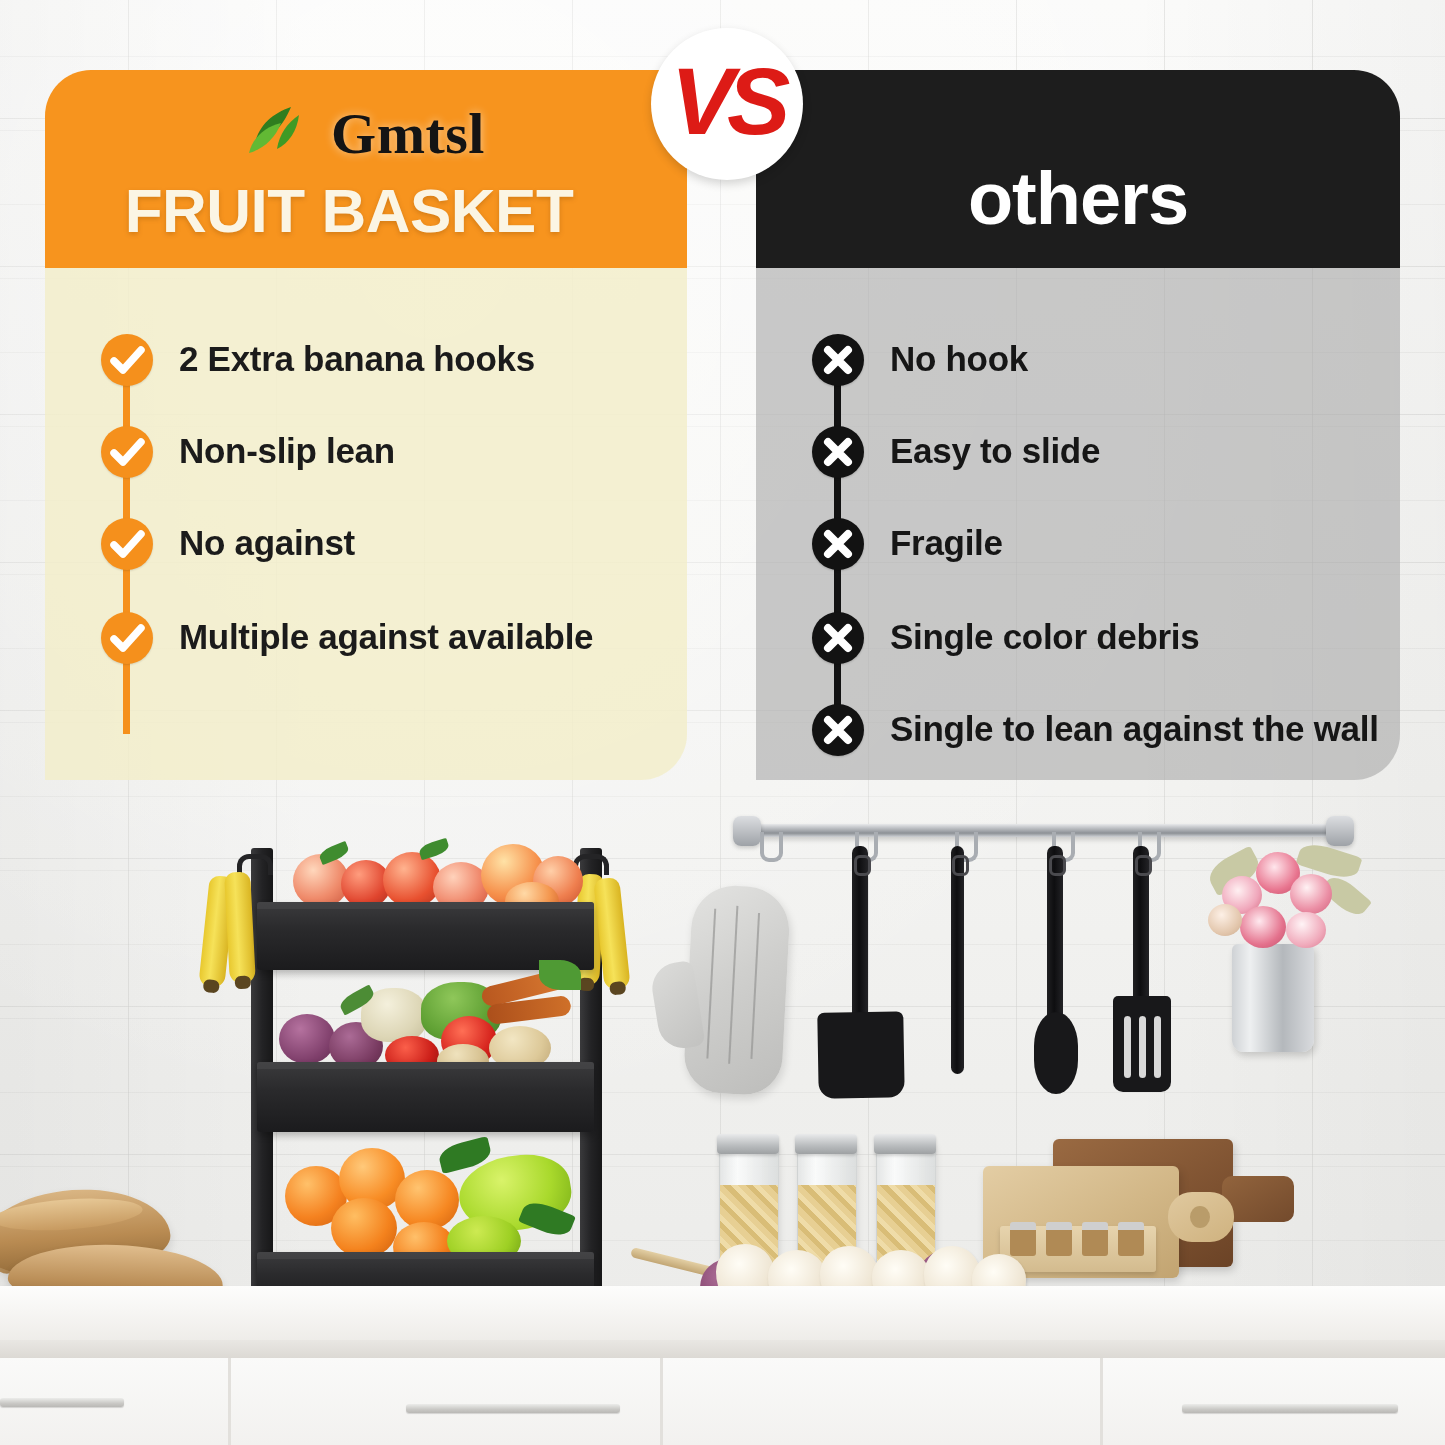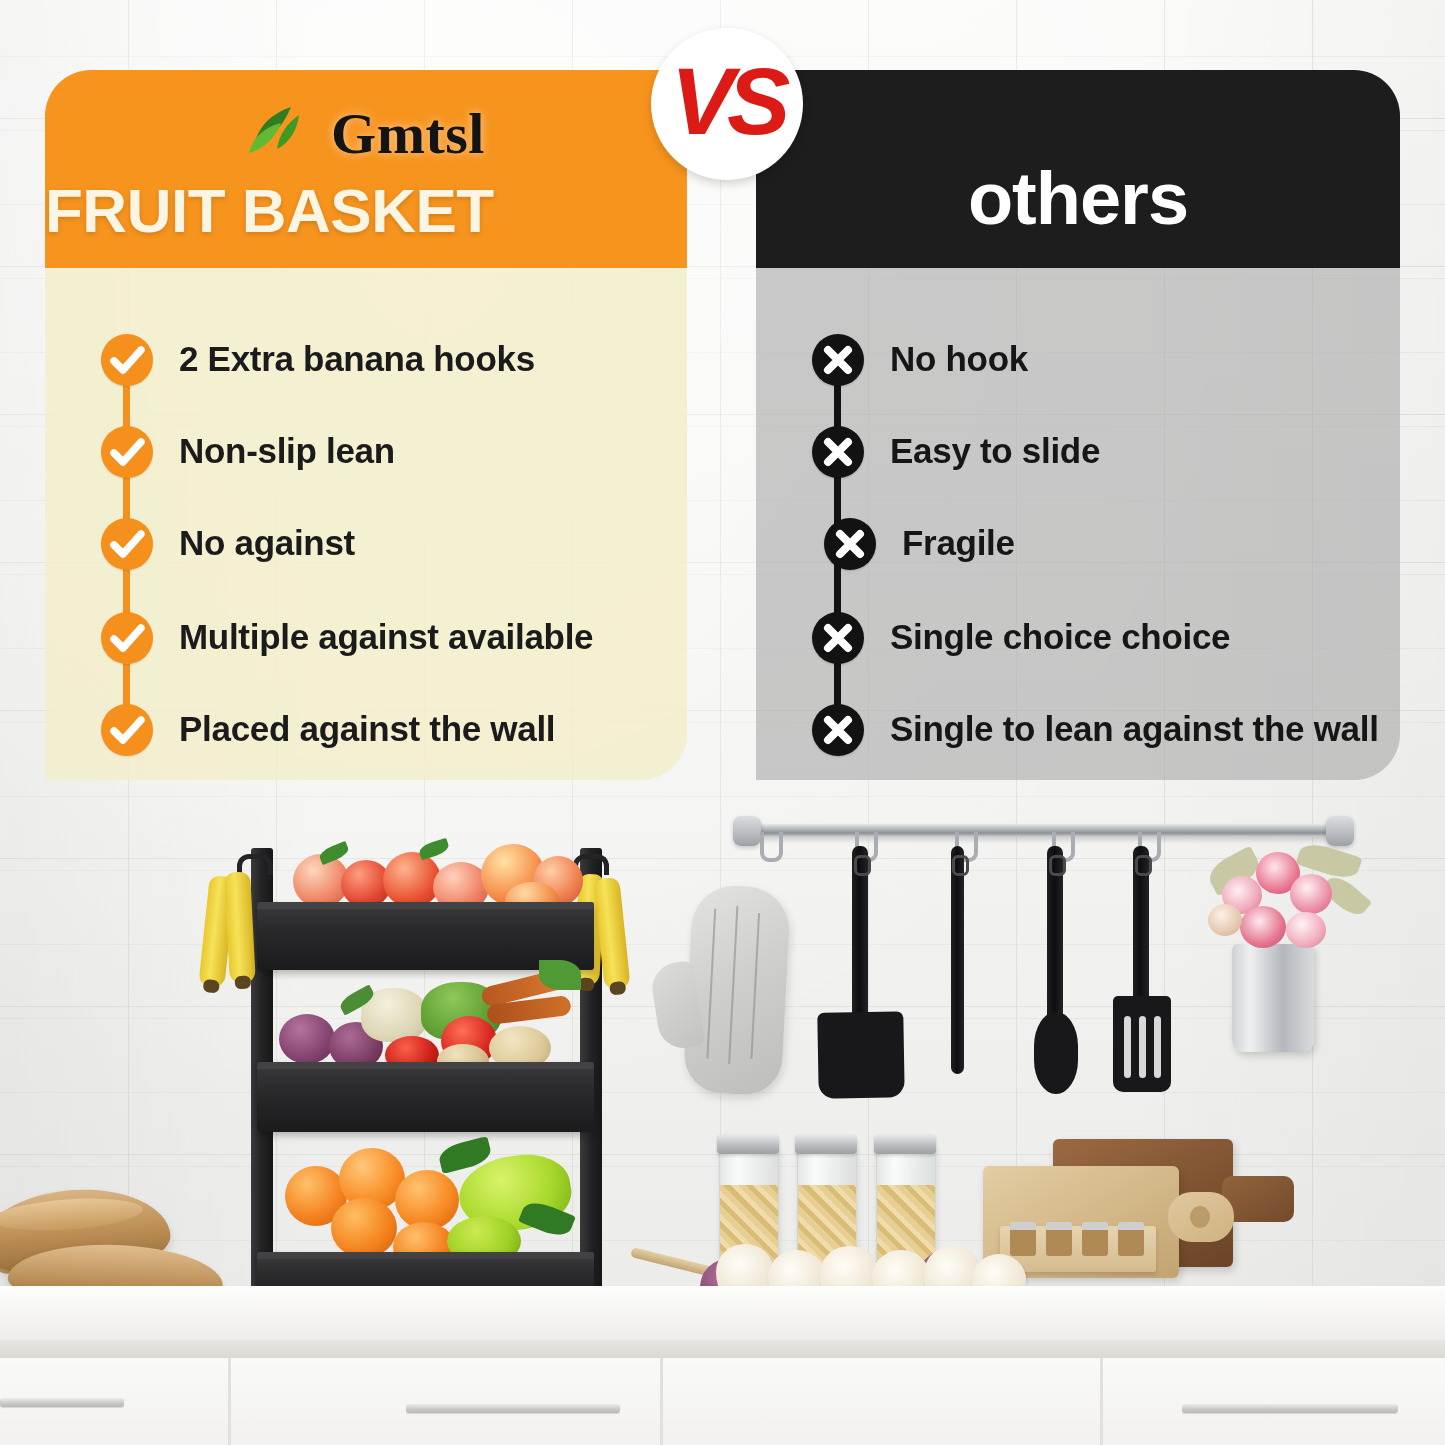--- a/index.html
+++ b/index.html
@@ -183,21 +183,21 @@
     background:rgba(243,237,200,.80);
     border-radius:0 0 46px 0;
   }
   .brandrow{position:absolute;left:0;top:26px;width:642px;height:76px;display:flex;align-items:center;justify-content:center;gap:20px;}
   .leafmark{position:relative;width:62px;height:62px;margin-right:2px;}
   .brandname{
     font-family:"Liberation Serif",serif;font-weight:700;font-size:58px;color:#141414;
     letter-spacing:.5px;line-height:1;text-shadow:0 0 10px rgba(255,255,255,.55);
   }
   .ptitle{
-    position:absolute;left:0;top:110px;width:608px;
+    position:absolute;left:0;top:110px;width:608px;text-align:center;
     font-size:62px;font-weight:700;color:#fbf5e4;letter-spacing:-.5px;line-height:1;
     text-shadow:0 2px 5px rgba(120,60,0,.28);
   }
   
   .panel-right{left:756px;top:70px;width:644px;height:710px;}
   .panel-right .phead{
     position:absolute;left:0;top:0;width:644px;height:198px;
     background:#1d1d1d;border-radius:0 46px 0 0;
   }
   .panel-right .pbody{
@@ -449,28 +449,20 @@
 
         <div class="frow" style="left:56px;top:344px;">
           <span class="badge ok">
             <svg viewBox="0 0 52 52" width="52" height="52" aria-hidden="true">
               <path d="M13 27 l9 9 l18 -20" fill="none" stroke="#ffffff" stroke-width="7.5" stroke-linecap="round" stroke-linejoin="round"></path>
             </svg>
           </span>
           <span class="ftext">Multiple against available</span>
         </div>
 
-        <div class="frow" style="left:56px;top:436px;">
-          <span class="badge ok">
-            <svg viewBox="0 0 52 52" width="52" height="52" aria-hidden="true">
-              <path d="M13 27 l9 9 l18 -20" fill="none" stroke="#ffffff" stroke-width="7.5" stroke-linecap="round" stroke-linejoin="round"></path>
-            </svg>
-          </span>
-          <span class="ftext">Placed against the wall</span>
-        </div>
       </div>
     </div>
   </div>
 
   <div class="panel panel-right">
     <div class="phead">
       <div class="ptitle-others">others</div>
     </div>
 
     <div class="pbody">
@@ -488,36 +480,36 @@
 
         <div class="frow" style="left:56px;top:66px;">
           <span class="badge no">
             <svg viewBox="0 0 52 52" width="52" height="52" aria-hidden="true">
               <path d="M16 16 L36 36 M36 16 L16 36" fill="none" stroke="#ffffff" stroke-width="8" stroke-linecap="round"></path>
             </svg>
           </span>
           <span class="ftext dark">No hook</span>
         </div>
 
-        <div class="frow" style="left:68px;top:250px;">
+        <div class="frow" style="left:56px;top:250px;">
           <span class="badge no">
             <svg viewBox="0 0 52 52" width="52" height="52" aria-hidden="true">
               <path d="M16 16 L36 36 M36 16 L16 36" fill="none" stroke="#ffffff" stroke-width="8" stroke-linecap="round"></path>
             </svg>
           </span>
           <span class="ftext dark">Fragile</span>
         </div>
 
         <div class="frow" style="left:56px;top:344px;">
           <span class="badge no">
             <svg viewBox="0 0 52 52" width="52" height="52" aria-hidden="true">
               <path d="M16 16 L36 36 M36 16 L16 36" fill="none" stroke="#ffffff" stroke-width="8" stroke-linecap="round"></path>
             </svg>
           </span>
-          <span class="ftext dark">Single choice choice</span>
+          <span class="ftext dark">Single color debris</span>
         </div>
 
         <div class="frow" style="left:56px;top:436px;">
           <span class="badge no">
             <svg viewBox="0 0 52 52" width="52" height="52" aria-hidden="true">
               <path d="M16 16 L36 36 M36 16 L16 36" fill="none" stroke="#ffffff" stroke-width="8" stroke-linecap="round"></path>
             </svg>
           </span>
           <span class="ftext dark wide">Single to lean against the wall</span>
         </div>

